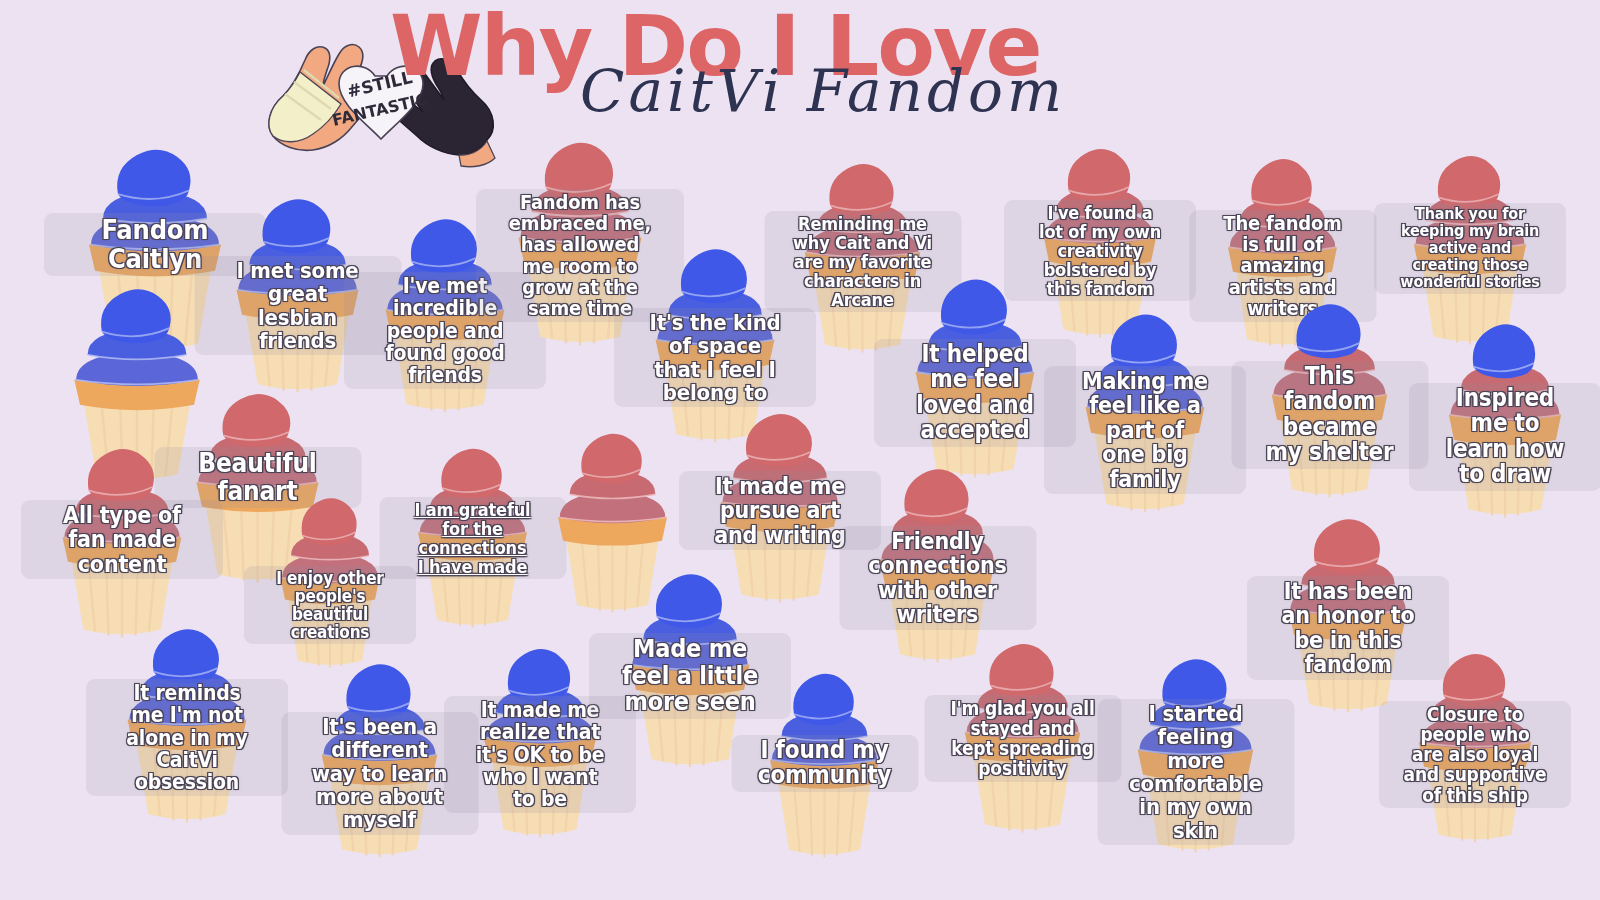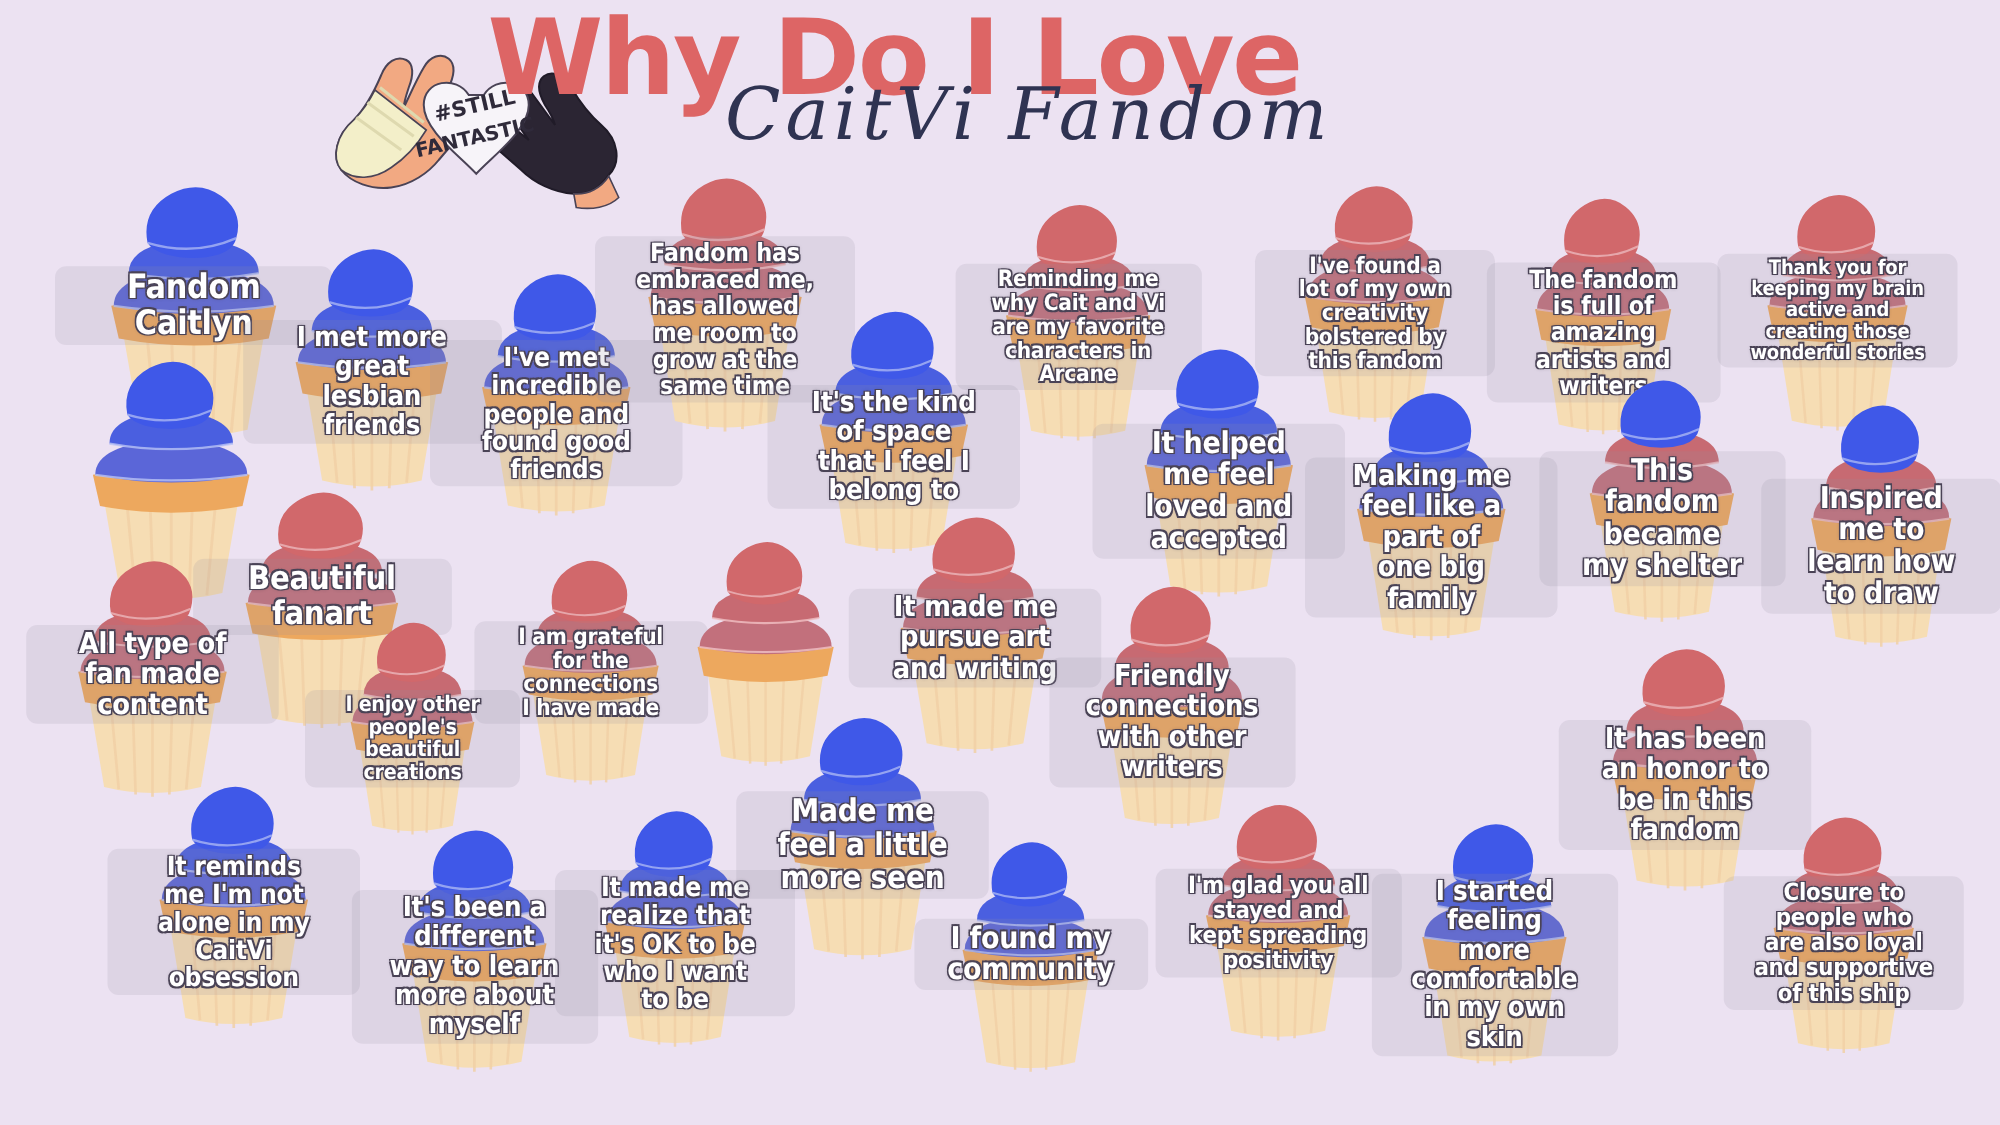--- a/index.html
+++ b/index.html
@@ -160,21 +160,21 @@
     <path d="M36 112 Q36 84 100 80 Q164 84 164 112 Q100 126 36 112 Z" fill="#5b66d8"></path>
     <path d="M36 112 Q100 122 164 112" stroke="#b9c3f5" stroke-width="2" fill="none" opacity="0.8"></path>
 
     <path d="M48 84 Q48 58 100 55 Q152 58 152 84 Q100 96 48 84 Z" fill="#4a5fe0"></path>
     <path d="M48 84 Q100 94 152 84" stroke="#b9c3f5" stroke-width="2" fill="none" opacity="0.8"></path>
 
     <path d="M63 58 Q58 30 82 16 Q104 4 122 18 Q140 32 134 54 Q132 64 120 68 Q100 74 78 68 Q66 64 63 58 Z" fill="#3f58e8"></path>
     <path d="M63 58 Q100 70 134 54" stroke="#b9c3f5" stroke-width="2" fill="none" opacity="0.7"></path>
   </svg>
         </div>
-        <div class="cc-text" style="font-size: 22px; top: 66px; width: 207px;">I met more
+        <div class="cc-text" style="font-size: 22px; top: 66px; width: 207px;">I met some
 great
 lesbian
 friends</div>
       </div>
       <div class="cupcake" style="left: 355px; top: 210px; width: 180px; height: 205px;">
         <div style="position: absolute; inset: 0px;">
   <svg viewBox="0 0 200 230" preserveAspectRatio="none" xmlns="http://www.w3.org/2000/svg">
 
     <path d="M42 126 L158 126 L143 218 Q100 229 57 218 Z" fill="#f6ddb4"></path>
     <path d="M62 130 L70 220 M82 130 L85 225 M100 130 L100 227 M118 130 L115 225 M138 130 L130 220" stroke="#f1d0a6" stroke-width="2.4" fill="none" opacity="0.85"></path>
@@ -521,21 +521,21 @@
     <path d="M36 112 Q36 84 100 80 Q164 84 164 112 Q100 126 36 112 Z" fill="#c2707c"></path>
     <path d="M36 112 Q100 122 164 112" stroke="#f0c2c6" stroke-width="2" fill="none" opacity="0.8"></path>
 
     <path d="M48 84 Q48 58 100 55 Q152 58 152 84 Q100 96 48 84 Z" fill="#c76a72"></path>
     <path d="M48 84 Q100 94 152 84" stroke="#f0c2c6" stroke-width="2" fill="none" opacity="0.8"></path>
 
     <path d="M63 58 Q58 30 82 16 Q104 4 122 18 Q140 32 134 54 Q132 64 120 68 Q100 74 78 68 Q66 64 63 58 Z" fill="#d1686b"></path>
     <path d="M63 58 Q100 70 134 54" stroke="#f0c2c6" stroke-width="2" fill="none" opacity="0.7"></path>
   </svg>
         </div>
-        <div class="cc-text" style="font-size: 18px; top: 57px; width: 187px;">I am grateful
+        <div class="cc-text" style="font-size: 18px; top: 57px; width: 187px; text-decoration: underline;">I am grateful
 for the
 connections
 I have made</div>
       </div>
       <div class="cupcake" style="left: 530px; top: 425px; width: 165px; height: 190px;">
         <div style="position: absolute; inset: 0px;">
   <svg viewBox="0 0 200 230" preserveAspectRatio="none" xmlns="http://www.w3.org/2000/svg">
 
     <path d="M42 126 L158 126 L143 218 Q100 229 57 218 Z" fill="#f6ddb4"></path>
     <path d="M62 130 L70 220 M82 130 L85 225 M100 130 L100 227 M118 130 L115 225 M138 130 L130 220" stroke="#f1d0a6" stroke-width="2.4" fill="none" opacity="0.85"></path>
@@ -612,21 +612,21 @@
     <path d="M36 112 Q36 84 100 80 Q164 84 164 112 Q100 126 36 112 Z" fill="#c2707c"></path>
     <path d="M36 112 Q100 122 164 112" stroke="#f0c2c6" stroke-width="2" fill="none" opacity="0.8"></path>
 
     <path d="M48 84 Q48 58 100 55 Q152 58 152 84 Q100 96 48 84 Z" fill="#c76a72"></path>
     <path d="M48 84 Q100 94 152 84" stroke="#f0c2c6" stroke-width="2" fill="none" opacity="0.8"></path>
 
     <path d="M63 58 Q58 30 82 16 Q104 4 122 18 Q140 32 134 54 Q132 64 120 68 Q100 74 78 68 Q66 64 63 58 Z" fill="#d1686b"></path>
     <path d="M63 58 Q100 70 134 54" stroke="#f0c2c6" stroke-width="2" fill="none" opacity="0.7"></path>
   </svg>
         </div>
-        <div class="cc-text" style="font-size: 17px; top: 62px; width: 172px;">I enjoy other
+        <div class="cc-text" style="font-size: 17px; top: 76px; width: 172px;">I enjoy other
 people's
 beautiful
 creations</div>
       </div>
       <div class="cupcake" style="left: 1258px; top: 510px; width: 180px; height: 205px;">
         <div style="position: absolute; inset: 0px;">
   <svg viewBox="0 0 200 230" preserveAspectRatio="none" xmlns="http://www.w3.org/2000/svg">
 
     <path d="M42 126 L158 126 L143 218 Q100 229 57 218 Z" fill="#f6ddb4"></path>
     <path d="M62 130 L70 220 M82 130 L85 225 M100 130 L100 227 M118 130 L115 225 M138 130 L130 220" stroke="#f1d0a6" stroke-width="2.4" fill="none" opacity="0.85"></path>

